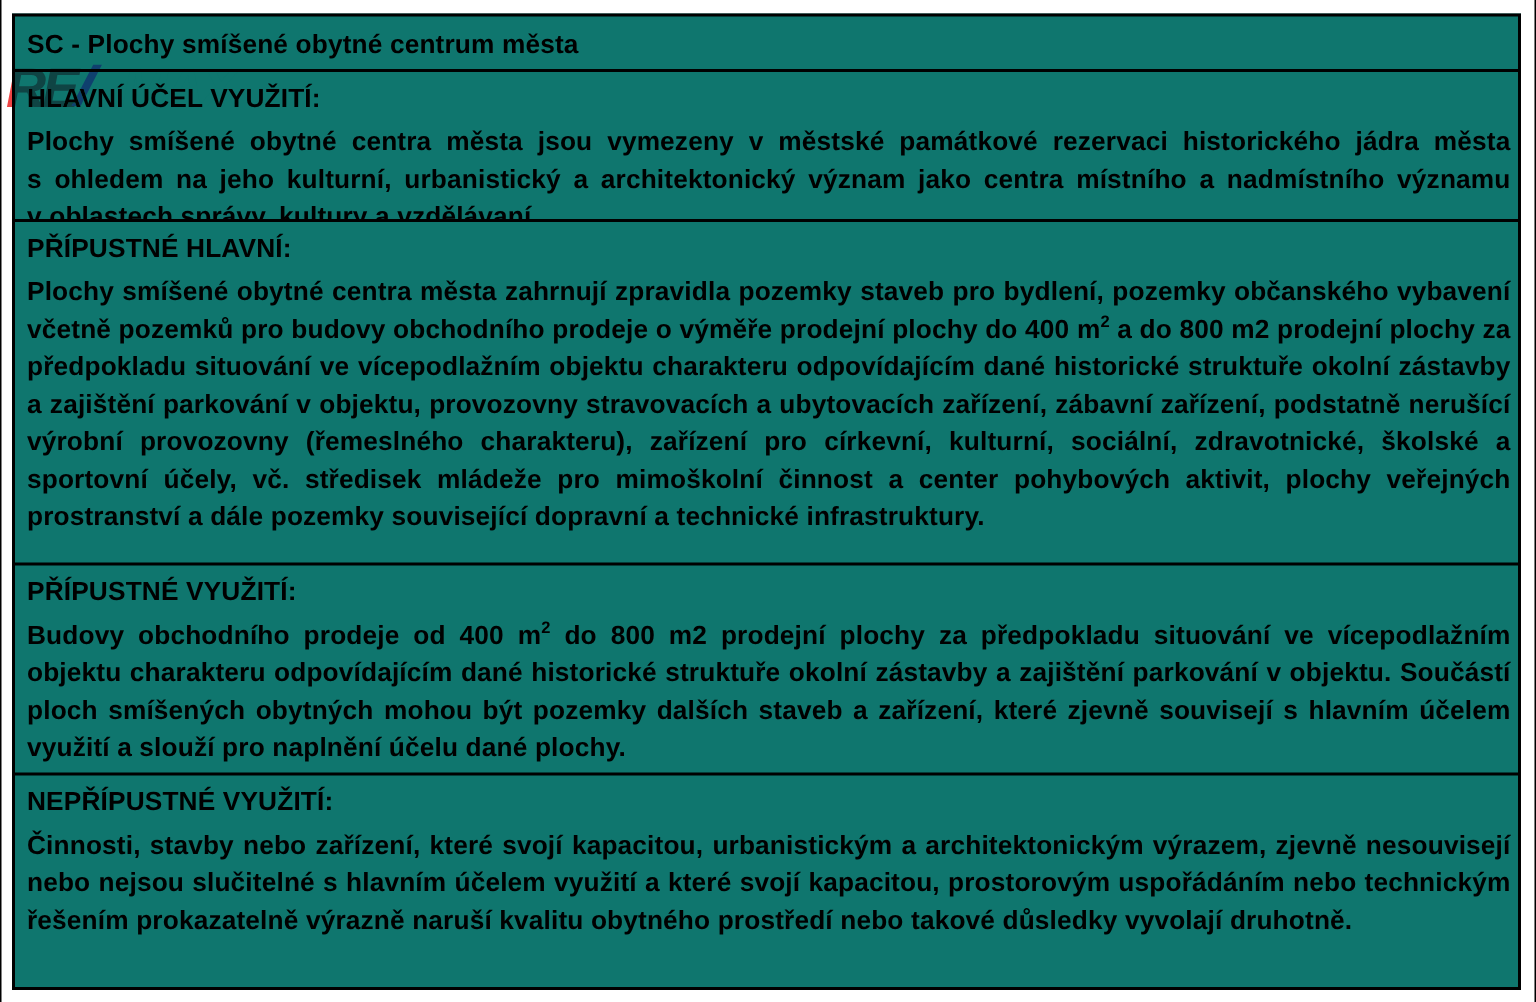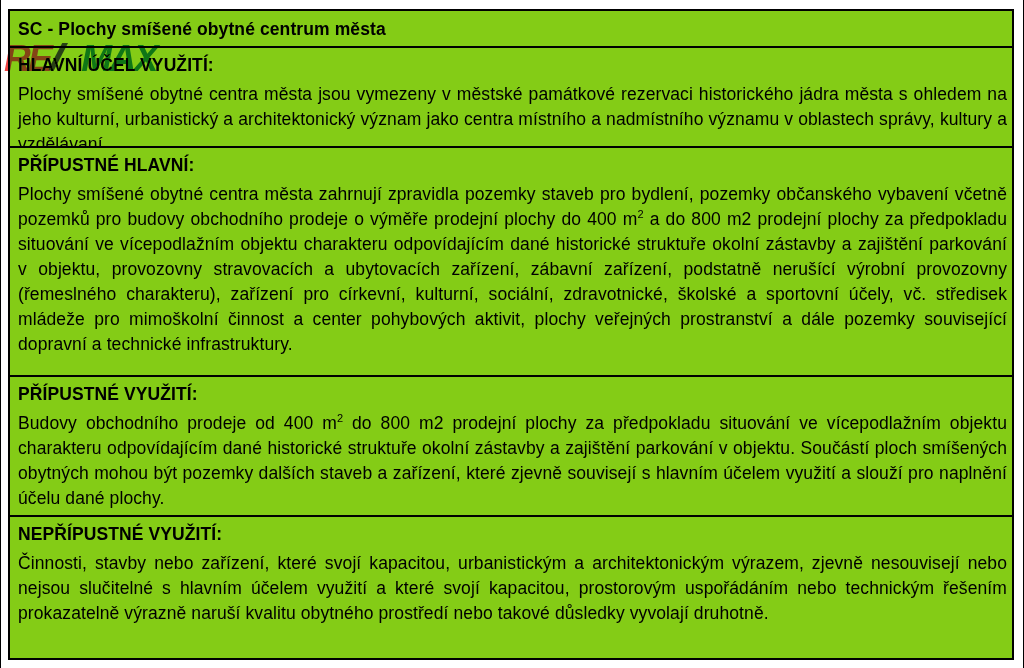--- a/index.html
+++ b/index.html
@@ -5,32 +5,32 @@
   html,body{margin:0;padding:0;}
   body{
     width:1024px;height:668px;position:relative;background:#ffffff;
     font-family:"Liberation Sans","DejaVu Sans",sans-serif;color:#000;
     overflow:hidden;
   }
   .edge-frame{position:absolute;inset:0;border-left:1px solid #000;border-right:1px solid #000;pointer-events:none;}
   .doc{
     position:absolute;left:8px;top:9px;width:1006px;height:651px;
     border:2px solid #000;box-sizing:border-box;
-    display:flex;flex-direction:column;background:#84cc16;
+    display:flex;flex-direction:column;background:#0f766e;
   }
   .cell{border-top:2px solid #000;box-sizing:border-box;padding:5px 5px 6px 8px;overflow:hidden;}
   .cell:first-child{border-top:none;}
   .title-cell{height:35px;padding-top:6px;}
   .s1{height:100px;}
   .s2{height:229px;}
   .s3{height:140px;}
   .s4{flex:1;}
   h1,h2{margin:0;font-size:17.5px;line-height:25px;font-weight:bold;letter-spacing:0.1px;}
   h2{margin-bottom:4px;}
-  .para{margin:0;font-size:17.5px;line-height:25px;text-align:justify;letter-spacing:0.1px;}
+  .para{margin:0;font-size:17.5px;line-height:25px;text-align:justify;letter-spacing:0.1px;font-weight:bold;}
   .sup{font-size:11px;vertical-align:7px;line-height:0;}
   .remax{
     position:absolute;left:4px;top:44px;z-index:5;
     font-size:37px;line-height:30px;font-weight:bold;font-style:italic;
     letter-spacing:-2.5px;white-space:nowrap;
     mix-blend-mode:darken;pointer-events:none;
   }
   .remax .slash{display:inline-block;transform:scaleX(1.35) translateY(-1px);margin:0 1px;}
 </style>
 </head>

